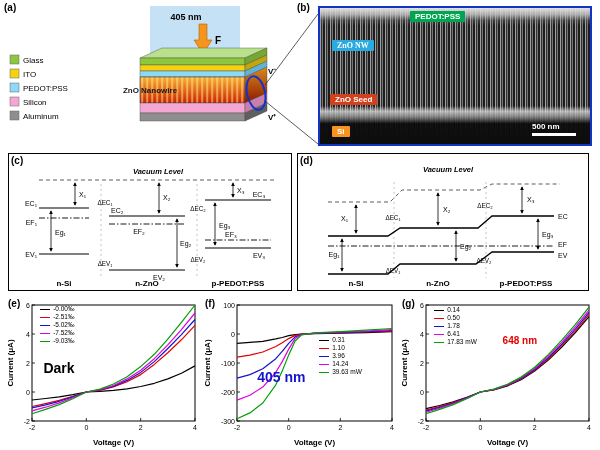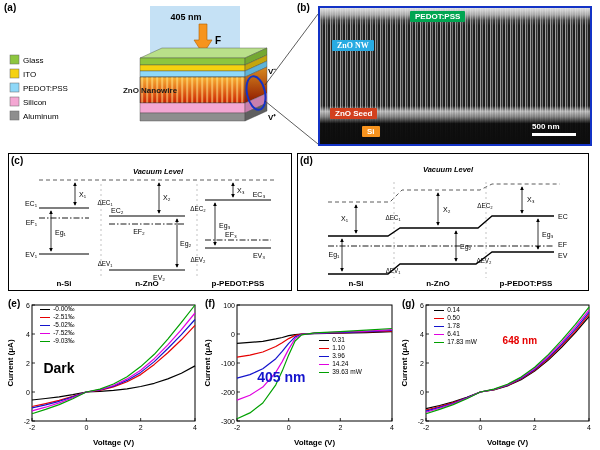--- a/index.html
+++ b/index.html
@@ -93,22 +93,22 @@
 
   <svg class="abs" style="left:240px;top:0;pointer-events:none" width="90" height="150">
     <line x1="25" y1="85" x2="78" y2="14" stroke="#333" stroke-width="0.8"></line>
     <line x1="25" y1="101" x2="78" y2="144" stroke="#333" stroke-width="0.8"></line>
   </svg>
 
   <span class="panel-letter" style="left:297px;top:2px">(b)</span>
   <div id="panel-b">
     <span class="chip" style="left: 90px; top: 3px; background-color: rgb(0, 165, 81);">PEDOT:PSS</span>
     <span class="chip" style="left: 12px; top: 32px; background-color: rgb(41, 171, 226); font-family: Liberation Serif, serif;">ZnO NW</span>
-    <span class="chip" style="left: 10px; top: 100px; background-color: rgb(210, 64, 30);">ZnO Seed</span>
-    <span class="chip" style="left: 12px; top: 118px; background-color: rgb(247, 147, 30); margin-left: 30px;">Si</span>
+    <span class="chip" style="left: 10px; top: 86px; background-color: rgb(210, 64, 30);">ZnO Seed</span>
+    <span class="chip" style="left: 12px; top: 118px; background-color: rgb(247, 147, 30);">Si</span>
     <div class="scalebar">
       <span>500 nm</span>
       <div class="bar"></div>
     </div>
   </div>
 
   <div class="box" style="left:8px;top:153px;width:284px;height:138px">
     <span class="panel-letter" style="left:2px;top:1px">(c)</span>
     <svg width="282" height="134" style="position:absolute;left:0;top:2px">
       <defs>

